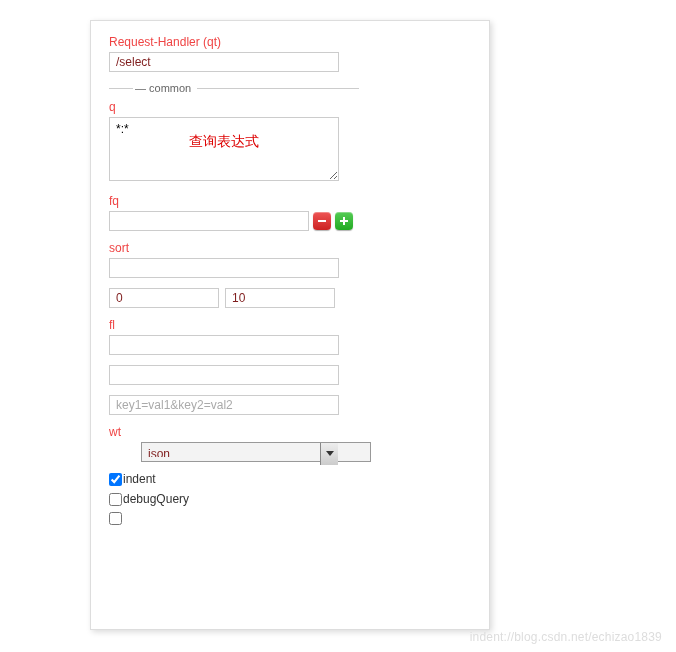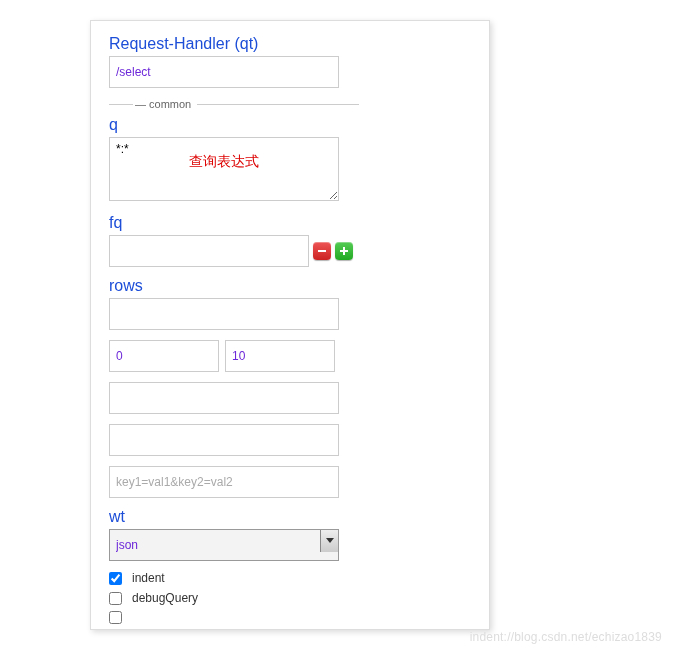--- a/index.html
+++ b/index.html
@@ -19,32 +19,32 @@
       height: 610px;
       width: 400px;
       overflow: hidden;
       position: relative;
       background: #fff;
     }
     .field-group { margin-bottom: 10px; }
     .label {
       display: block;
       margin-bottom: 3px;
-      color: #1d4ed8;
-      font-size: 16px;
+      color: #ef4444;
+      font-size: 12px;
     }
     input[type="text"], select {
       width: 230px;
       padding: 4px 6px;
       border: 1px solid #ccc;
       font-family: inherit;
       font-size: 12px;
-      height: 32px;
-      background: #fff;
-      color: #6d28d9;
+      height: 20px;
+      background: #fff;
+      color: #7f1d1d;
     }
     input[type="text"].half { width: 110px; }
     .textarea-wrap { position: relative; width: 230px; }
     textarea {
       width: 230px;
       height: 64px;
       padding: 4px 6px;
       border: 1px solid #ccc;
       font-family: inherit;
       font-size: 12px;
@@ -92,38 +92,39 @@
     .select-wrap {
       width: 230px;
       position: relative;
     }
     select {
       width: 230px;
       appearance: none;
       background: #f3f3f3;
       border: 1px solid #999;
       padding-right: 22px;
+      margin-left: 32px;
     }
     .select-arrow {
       position: absolute;
       right: 1px;
       top: 1px;
       width: 18px;
       height: 22px;
       background: linear-gradient(#eee, #ccc);
       border-left: 1px solid #888;
       display: flex;
       align-items: center;
       justify-content: center;
       pointer-events: none;
     }
     .checkbox-row {
       display: flex;
       align-items: center;
-      gap: 10px;
+      gap: 1px;
       margin-top: 6px;
     }
     .checkbox-row input[type="checkbox"] {
       width: 13px;
       height: 13px;
     }
     input::placeholder { color: #aaa; }
     .watermark {
       position: absolute;
       bottom: 8px;
@@ -166,32 +167,33 @@
         <span class="icon-btn btn-plus">
           <svg width="10" height="10" viewBox="0 0 10 10">
               <rect x="1" y="4" width="8" height="2" fill="#fff"></rect>
               <rect x="4" y="1" width="2" height="8" fill="#fff"></rect>
             </svg>
         </span>
       </div>
     </div>
 
     <div class="field-group">
-      <label class="label">rows</label>
+      <label class="label">sort</label>
       <input type="text" value="" style="">
     </div>
 
     <div class="field-group">
       <div class="row">
         <input type="text" class="half" value="0" style="">
         <input type="text" class="half" value="10" style="">
       </div>
     </div>
 
     <div class="field-group">
+      <label class="label">fl</label>
       <input type="text" value="" style="">
     </div>
 
     <div class="field-group">
       <input type="text" value="" style="">
     </div>
 
     <div class="field-group">
       <input type="text" placeholder="key1=val1&amp;key2=val2" style="">
     </div>

